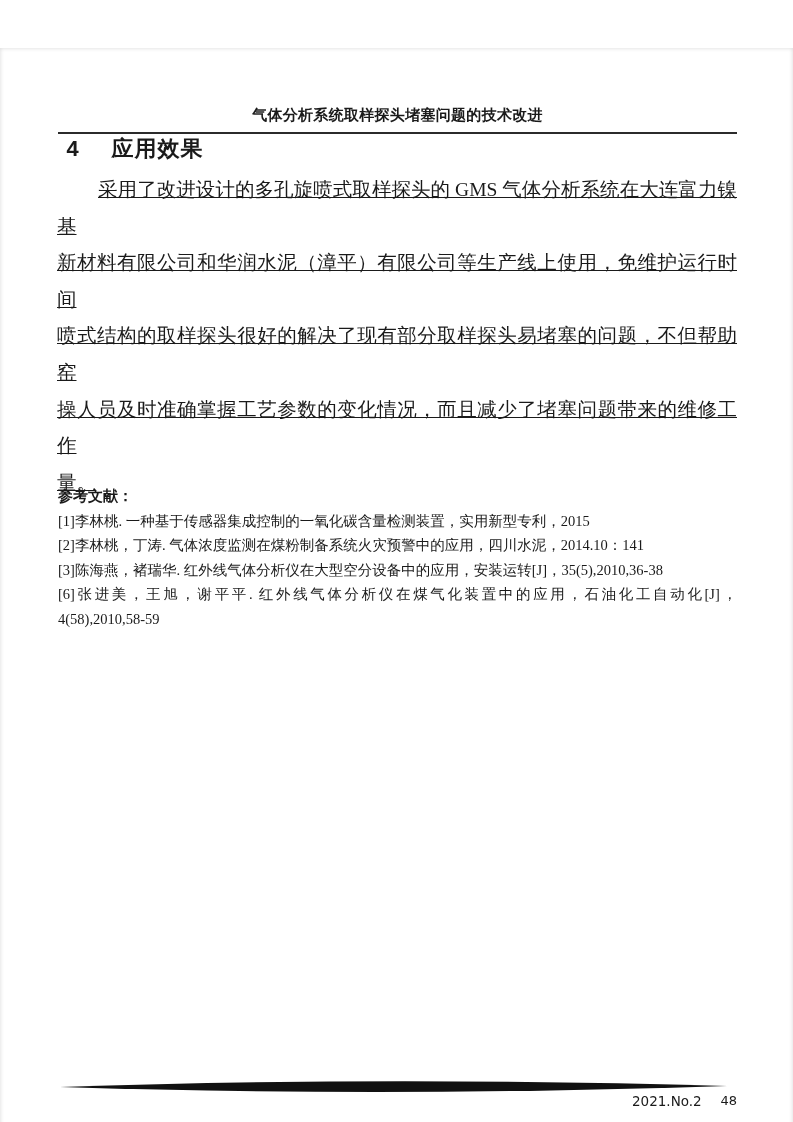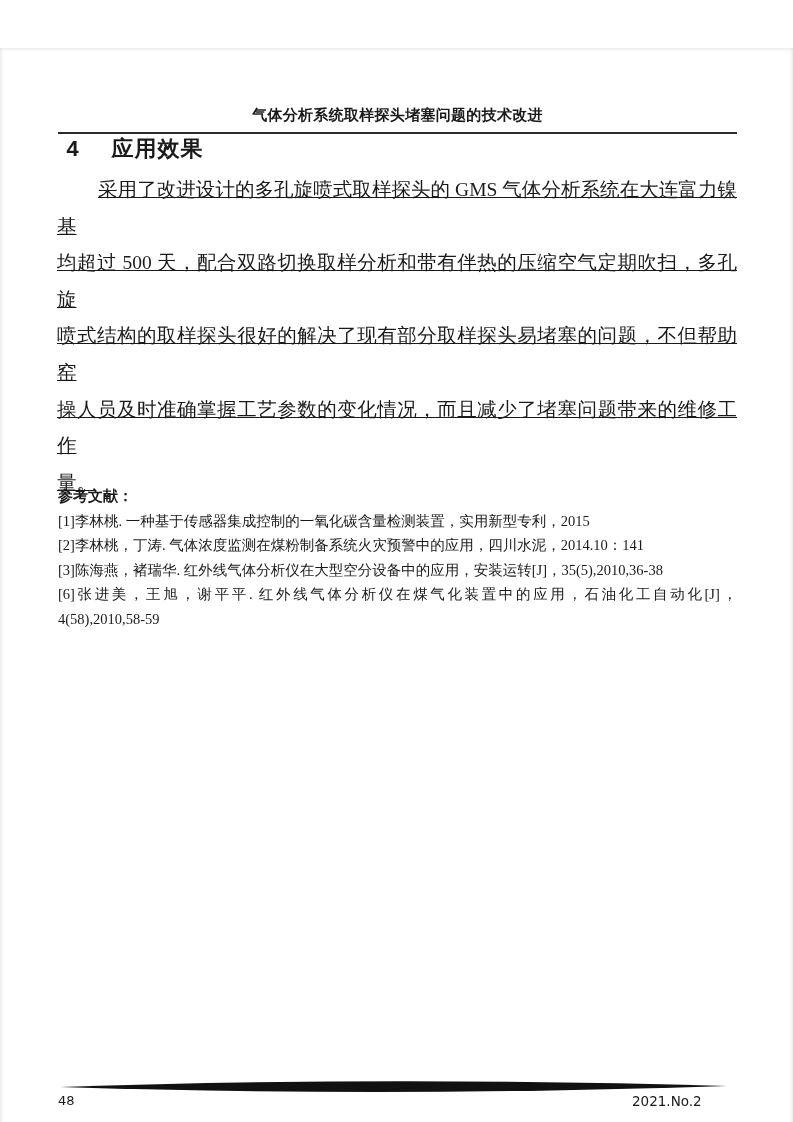--- a/index.html
+++ b/index.html
@@ -84,21 +84,21 @@
   
   .footer-bar {
     position: absolute;
     top: 1033px; left: 60px;
     width: 667px; height: 12px;
     display: block;
   }
   .page-number {
     position: absolute;
     top: 1045px; left: 58px; width: 679px;
-    text-align: left;
+    text-align: right;
     font-family: "DejaVu Sans", "Liberation Sans", sans-serif;
     font-size: 13px;
   }
   .issue {
     position: absolute;
     top: 1045px; left: 632px;
     font-family: "DejaVu Sans", "Liberation Sans", sans-serif;
     font-size: 13.5px;
   }
 </style>
@@ -111,21 +111,21 @@
 
   <div class="head-rule"></div>
 
   <h1 class="section-heading">
     <span class="sec-num">4</span>
     <span class="sec-title">应用效果</span>
   </h1>
 
   <div class="body-paragraph">
     <div class="pline first">采用了改进设计的多孔旋喷式取样探头的 GMS 气体分析系统在大连富力镍基</div>
-    <div class="pline">均超过 500 天，配合双路切换取样分析和带有伴热的压缩空气定期吹扫，多孔旋</div>
+    <div class="pline">新材料有限公司和华润水泥（漳平）有限公司等生产线上使用，免维护运行时间</div>
     <div class="pline">喷式结构的取样探头很好的解决了现有部分取样探头易堵塞的问题，不但帮助窑</div>
     <div class="pline">操人员及时准确掌握工艺参数的变化情况，而且减少了堵塞问题带来的维修工作</div>
     <div class="pline last">量。</div>
   </div>
 
   <div class="references">
     <div class="ref-heading">参考文献：</div>
     <div class="ref-line">[1]李林桃. 一种基于传感器集成控制的一氧化碳含量检测装置，实用新型专利，2015</div>
     <div class="ref-line">[2]李林桃，丁涛. 气体浓度监测在煤粉制备系统火灾预警中的应用，四川水泥，2014.10：141</div>
     <div class="ref-line">[3]陈海燕，褚瑞华. 红外线气体分析仪在大型空分设备中的应用，安装运转[J]，35(5),2010,36-38</div>

